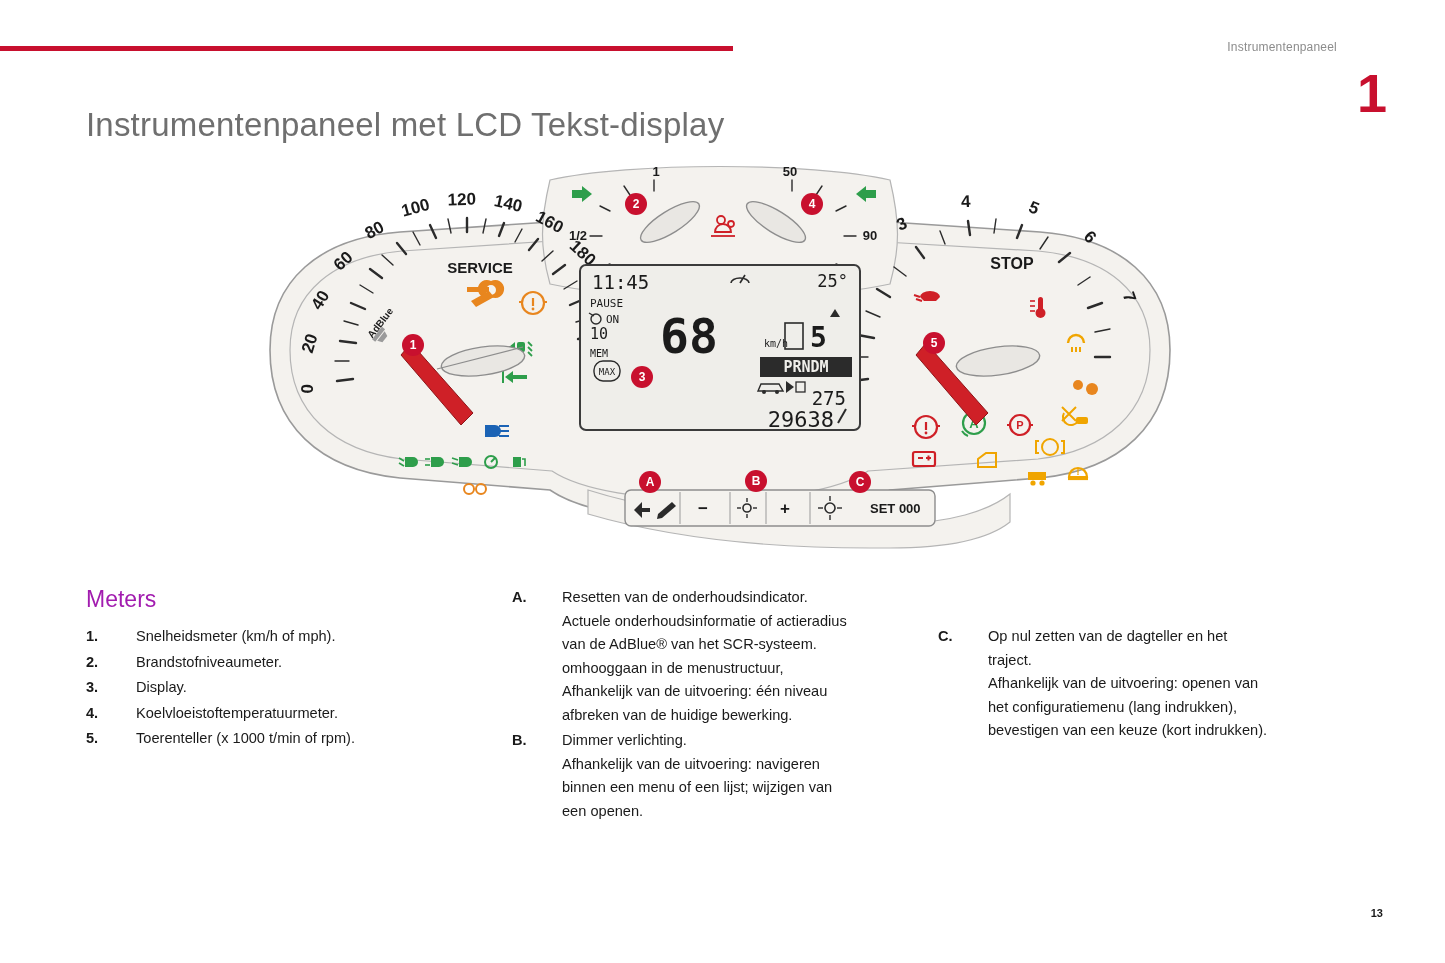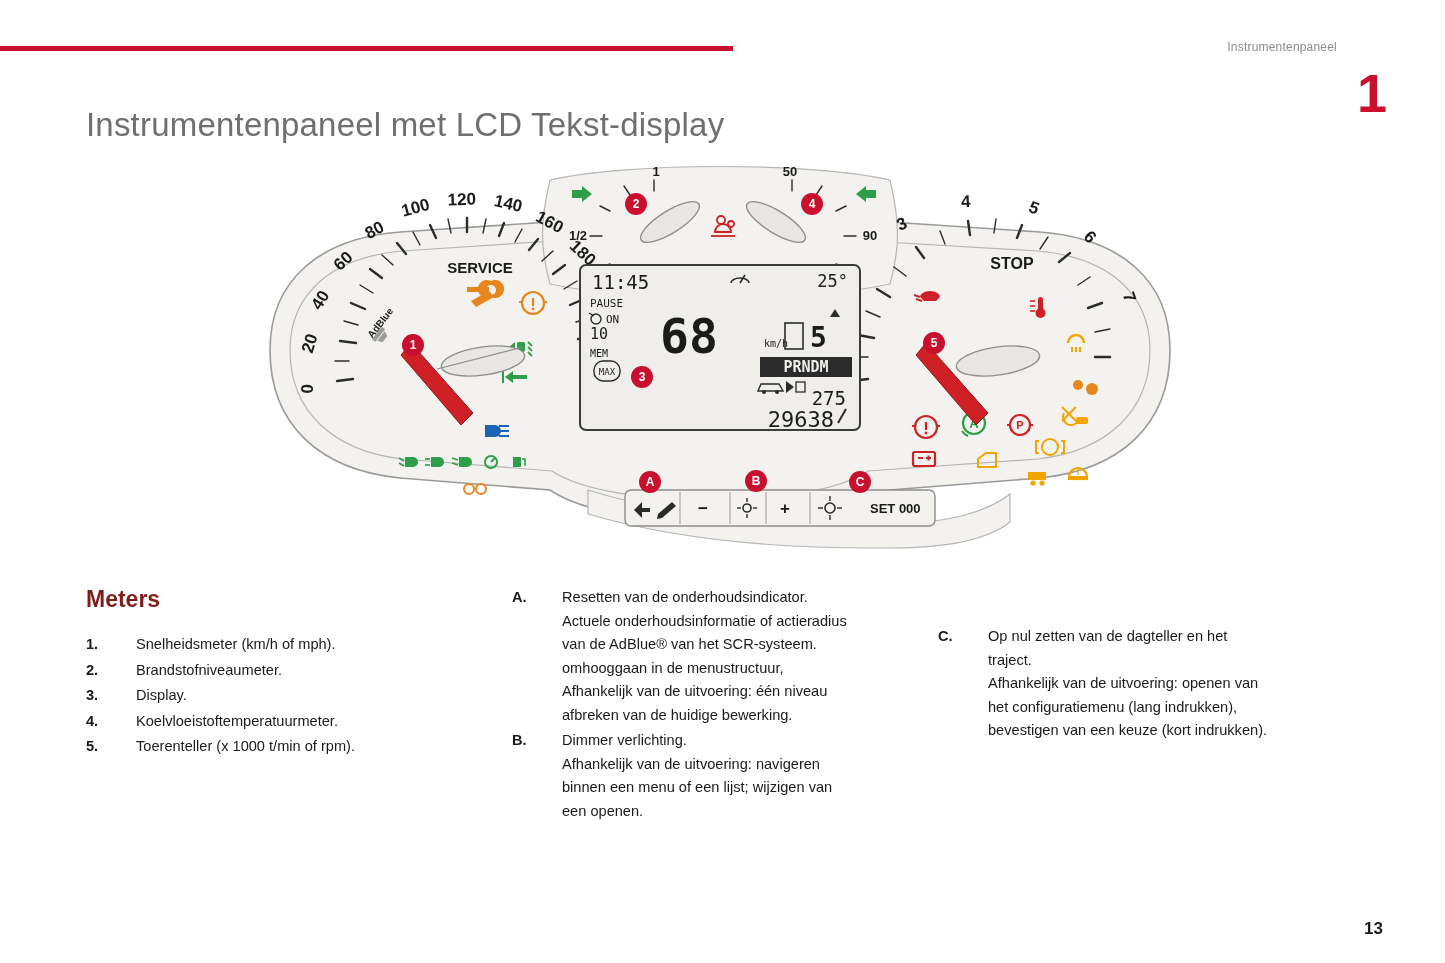--- a/index.html
+++ b/index.html
@@ -65,44 +65,44 @@
   
   .section {
     position: absolute;
   }
   .sec-meters { left: 86px; top: 586px; width: 400px; }
   .sec-buttons { left: 512px; top: 586px; width: 420px; }
   .sec-c { left: 938px; top: 625px; width: 420px; }
 
   .sec-head {
     font-size: 23px;
-    font-weight: bold;
-    color: #7f1d1d;
-    margin: 0 0 20px 0;
+    font-weight: normal;
+    color: #a21caf;
+    margin: 0 0 12px 0;
   }
   .list { margin: 0; padding: 0; list-style: none; }
   .list li {
     display: flex;
     font-size: 14.6px;
     line-height: 23.5px;
     margin-bottom: 2px;
   }
   .list li .marker {
     font-weight: bold;
     width: 38px;
     flex: 0 0 38px;
   }
   .list li .txt { flex: 1; margin-left: 12px; }
   .list li .txt p { margin: 0; }
 
   .page-number {
     position: absolute;
     right: 62px;
-    bottom: 24px;
-    font-size: 17px;
+    bottom: 44px;
+    font-size: 11px;
     font-weight: bold;
     color: #1a1a1a;
   }
 </style>
 </head>
 <body>
 
 <div class="top-rule"></div>
 <div class="chapter-label">Instrumentenpaneel</div>
 <div class="chapter-number">1</div>

